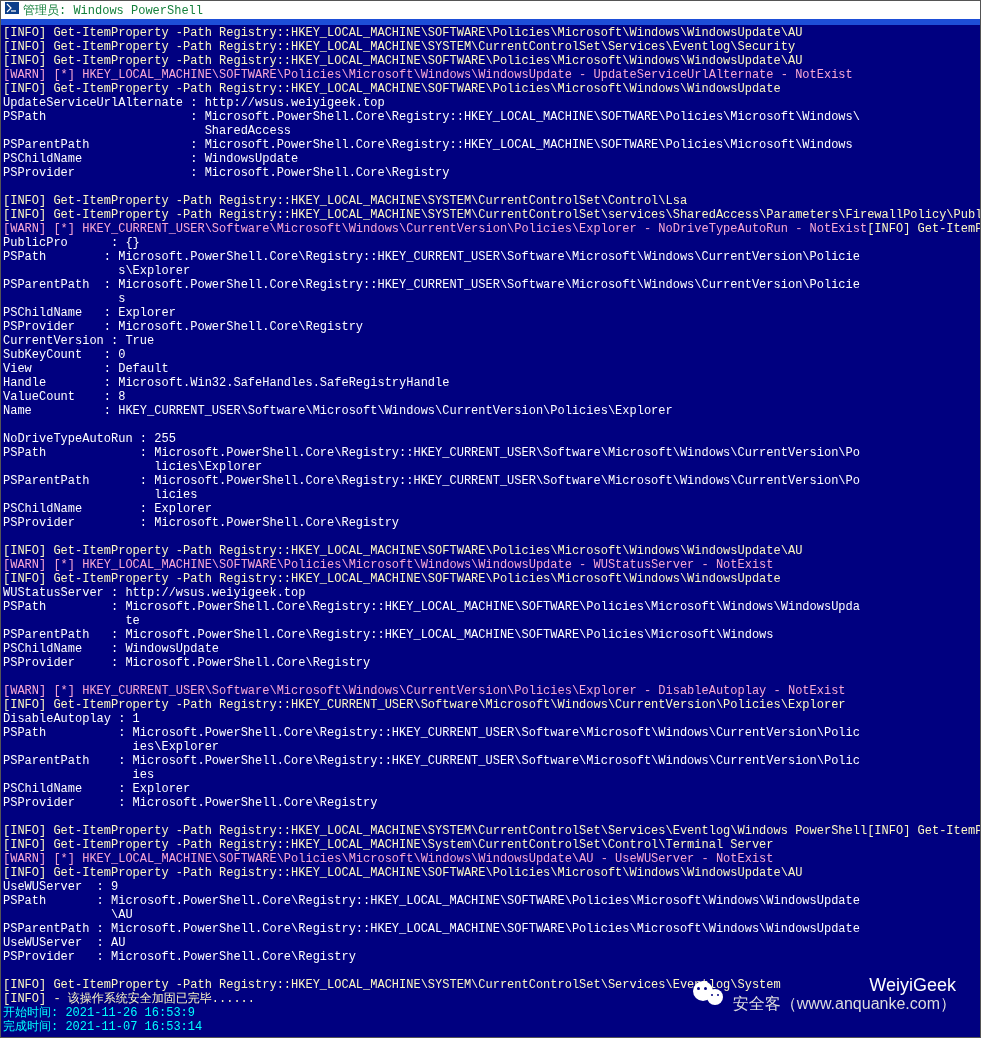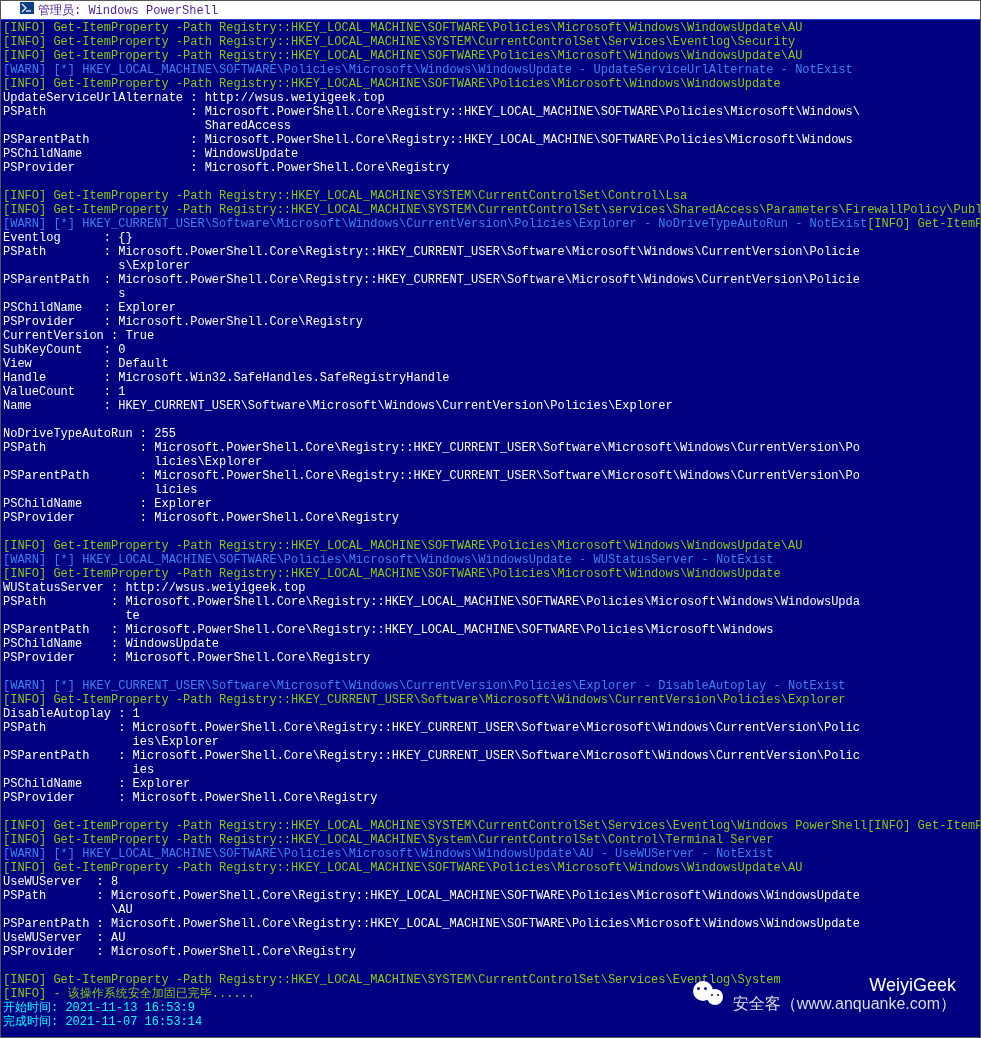--- a/index.html
+++ b/index.html
@@ -1,22 +1,22 @@
 <!DOCTYPE html>
 <html><head>
 <meta charset="utf-8">
 <style>
   html,body{margin:0;padding:0;background:#fff;font-family:Consolas,'Courier New',monospace;font-size:12px;}
   .window{width:981px;height:1038px;border:1px solid #555;display:flex;flex-direction:column;box-sizing:border-box;}
-  .titlebar{background:#fff;height:18px;border-bottom:1px solid #1d4ed8;display:flex;align-items:center;padding:0 19px;color:#4c1d95;}
+  .titlebar{background:#fff;height:18px;border-bottom:6px solid #1d4ed8;display:flex;align-items:center;padding:0 4px;color:#15803d;}
   .titlebar svg{margin-right:4px;}
   .terminal{flex:1;background:#000080;color:#c0c0c0;overflow:hidden;line-height:14px;}
   .terminal pre{margin:0;padding:1px 2px;white-space:pre;font-family:Consolas,'NSimSun','Courier New',monospace;font-size:12px;letter-spacing:0px;}
-  .g{color:#84cc16;}
-  .y{color:#3b82f6;}
+  .g{color:#fef9c3;}
+  .y{color:#f9a8d4;}
   .w{color:#ffffff;margin-top:24px;}
   .c{color:#00ffff;}
   .watermark{position:absolute;right:25px;bottom:25px;color:#fff;display:flex;align-items:center;font-family:Arial,sans-serif;}
   .watermark .logo{width:34px;height:34px;position:relative;margin-right:6px;}
   .watermark .bubble{position:absolute;background:#fff;border-radius:50%;}
   .watermark .txt{display:flex;flex-direction:column;line-height:1.1;}
   .watermark .txt .big{font-size:18px;font-weight:normal;text-align:right;}
   .watermark .txt .small{font-size:16px;color:#ddd;}
   .wrap{position:relative;width:981px;height:1038px;}
 </style>
@@ -44,32 +44,32 @@
 <span class="w">UpdateServiceUrlAlternate : http://wsus.weiyigeek.top</span>
 <span class="w">PSPath                    : Microsoft.PowerShell.Core\Registry::HKEY_LOCAL_MACHINE\SOFTWARE\Policies\Microsoft\Windows\</span>
 <span class="w">                            SharedAccess</span>
 <span class="w">PSParentPath              : Microsoft.PowerShell.Core\Registry::HKEY_LOCAL_MACHINE\SOFTWARE\Policies\Microsoft\Windows</span>
 <span class="w">PSChildName               : WindowsUpdate</span>
 <span class="w">PSProvider                : Microsoft.PowerShell.Core\Registry</span>
 <span class="w"></span>
 <span class="g">[INFO] Get-ItemProperty -Path Registry::HKEY_LOCAL_MACHINE\SYSTEM\CurrentControlSet\Control\Lsa</span>
 <span class="g">[INFO] Get-ItemProperty -Path Registry::HKEY_LOCAL_MACHINE\SYSTEM\CurrentControlSet\services\SharedAccess\Parameters\FirewallPolicy\PublicPro</span>
 <span class="y">[WARN] [*] HKEY_CURRENT_USER\Software\Microsoft\Windows\CurrentVersion\Policies\Explorer - NoDriveTypeAutoRun - NotExist</span><span class="g">[INFO] Get-ItemPrope</span>
-<span class="w">Eventlog      : {}</span>
+<span class="w">PublicPro      : {}</span>
 <span class="w">PSPath        : Microsoft.PowerShell.Core\Registry::HKEY_CURRENT_USER\Software\Microsoft\Windows\CurrentVersion\Policie</span>
 <span class="w">                s\Explorer</span>
 <span class="w">PSParentPath  : Microsoft.PowerShell.Core\Registry::HKEY_CURRENT_USER\Software\Microsoft\Windows\CurrentVersion\Policie</span>
 <span class="w">                s</span>
 <span class="w">PSChildName   : Explorer</span>
 <span class="w">PSProvider    : Microsoft.PowerShell.Core\Registry</span>
 <span class="w">CurrentVersion : True</span>
 <span class="w">SubKeyCount   : 0</span>
 <span class="w">View          : Default</span>
 <span class="w">Handle        : Microsoft.Win32.SafeHandles.SafeRegistryHandle</span>
-<span class="w">ValueCount    : 1</span>
+<span class="w">ValueCount    : 8</span>
 <span class="w">Name          : HKEY_CURRENT_USER\Software\Microsoft\Windows\CurrentVersion\Policies\Explorer</span>
 <span class="w"></span>
 <span class="w">NoDriveTypeAutoRun : 255</span>
 <span class="w">PSPath             : Microsoft.PowerShell.Core\Registry::HKEY_CURRENT_USER\Software\Microsoft\Windows\CurrentVersion\Po</span>
 <span class="w">                     licies\Explorer</span>
 <span class="w">PSParentPath       : Microsoft.PowerShell.Core\Registry::HKEY_CURRENT_USER\Software\Microsoft\Windows\CurrentVersion\Po</span>
 <span class="w">                     licies</span>
 <span class="w">PSChildName        : Explorer</span>
 <span class="w">PSProvider         : Microsoft.PowerShell.Core\Registry</span>
 <span class="w"></span>
@@ -90,30 +90,30 @@
 <span class="w">                  ies\Explorer</span>
 <span class="w">PSParentPath    : Microsoft.PowerShell.Core\Registry::HKEY_CURRENT_USER\Software\Microsoft\Windows\CurrentVersion\Polic</span>
 <span class="w">                  ies</span>
 <span class="w">PSChildName     : Explorer</span>
 <span class="w">PSProvider      : Microsoft.PowerShell.Core\Registry</span>
 <span class="w"></span>
 <span class="g">[INFO] Get-ItemProperty -Path Registry::HKEY_LOCAL_MACHINE\SYSTEM\CurrentControlSet\Services\Eventlog\Windows PowerShell</span><span class="g">[INFO] Get-ItemPrope</span>
 <span class="g">[INFO] Get-ItemProperty -Path Registry::HKEY_LOCAL_MACHINE\System\CurrentControlSet\Control\Terminal Server</span>
 <span class="y">[WARN] [*] HKEY_LOCAL_MACHINE\SOFTWARE\Policies\Microsoft\Windows\WindowsUpdate\AU - UseWUServer - NotExist</span>
 <span class="g">[INFO] Get-ItemProperty -Path Registry::HKEY_LOCAL_MACHINE\SOFTWARE\Policies\Microsoft\Windows\WindowsUpdate\AU</span>
-<span class="w">UseWUServer  : 8</span>
+<span class="w">UseWUServer  : 9</span>
 <span class="w">PSPath       : Microsoft.PowerShell.Core\Registry::HKEY_LOCAL_MACHINE\SOFTWARE\Policies\Microsoft\Windows\WindowsUpdate</span>
 <span class="w">               \AU</span>
 <span class="w">PSParentPath : Microsoft.PowerShell.Core\Registry::HKEY_LOCAL_MACHINE\SOFTWARE\Policies\Microsoft\Windows\WindowsUpdate</span>
 <span class="w">UseWUServer  : AU</span>
 <span class="w">PSProvider   : Microsoft.PowerShell.Core\Registry</span>
 <span class="w"></span>
 <span class="g">[INFO] Get-ItemProperty -Path Registry::HKEY_LOCAL_MACHINE\SYSTEM\CurrentControlSet\Services\Eventlog\System</span>
 <span class="g">[INFO] - 该操作系统安全加固已完毕......</span>
-<span class="c">开始时间: 2021-11-13 16:53:9</span>
+<span class="c">开始时间: 2021-11-26 16:53:9</span>
 <span class="c">完成时间: 2021-11-07 16:53:14</span>
 </pre>
   </div>
 </div>
 
 <div class="watermark">
   <div class="logo">
     <div class="bubble" style="width:20px;height:20px;left:0;top:4px;"></div>
     <div class="bubble" style="width:16px;height:16px;left:14px;top:12px;"></div>
     <div style="position:absolute;left:4px;top:10px;width:3px;height:3px;background:#000080;border-radius:50%;"></div>

